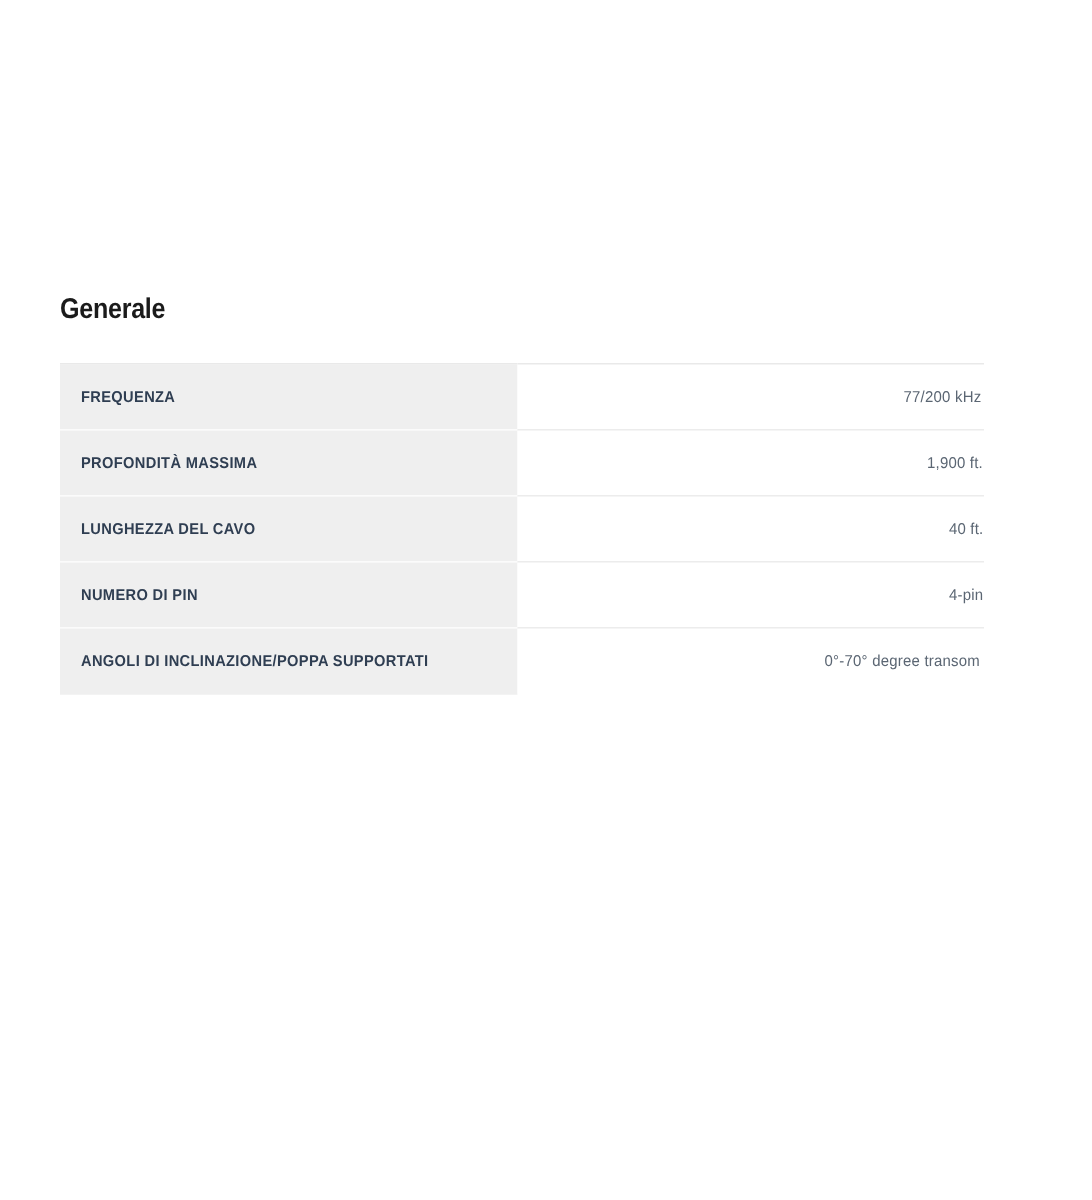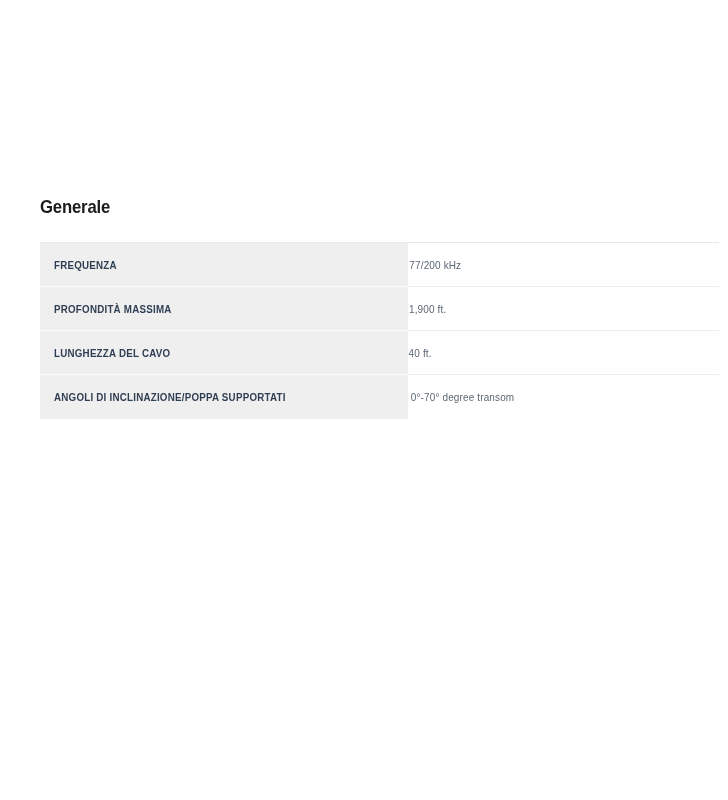--- a/index.html
+++ b/index.html
@@ -52,42 +52,42 @@
     height: 44px;
   }
 
   .spec-table td {
     padding: 0;
     vertical-align: middle;
     box-sizing: border-box;
   }
 
   td.spec-label {
-    width: 368px;
+    width: 305px;
     background: #efefef;
     padding-left: 14px;
     padding-right: 28px;
     border-bottom: 1px solid #fbfbfb;
     color: #2f3e52;
     font-size: 10.5px;
     font-weight: bold;
     letter-spacing: 0.25px;
     line-height: 14px;
   }
   td.spec-label span {
     display: inline-block;
     transform: scaleX(0.93);
     transform-origin: left center;
     white-space: nowrap;
   }
 
   td.spec-value {
     width: 311px;
     background: #ffffff;
-    text-align: left;
+    text-align: right;
     border-bottom: 1px solid #ececec;
     color: #5b6673;
     font-size: 10.5px;
     font-weight: normal;
     letter-spacing: 0.15px;
     line-height: 14px;
   }
   td.spec-value span {
     display: inline-block;
     transform: scaleX(0.95);
@@ -137,20 +137,28 @@
         <tr>
           <td class="spec-label">
             <span>LUNGHEZZA DEL CAVO</span>
           </td>
           <td class="spec-value">
             <span>40 ft.</span>
           </td>
         </tr>
 
 
+        <tr>
+          <td class="spec-label">
+            <span>NUMERO DI PIN</span>
+          </td>
+          <td class="spec-value">
+            <span>4-pin</span>
+          </td>
+        </tr>
 
         <tr>
           <td class="spec-label">
             <span>ANGOLI DI INCLINAZIONE/POPPA SUPPORTATI</span>
           </td>
           <td class="spec-value">
             <span>0°-70° degree transom</span>
           </td>
         </tr>
 

